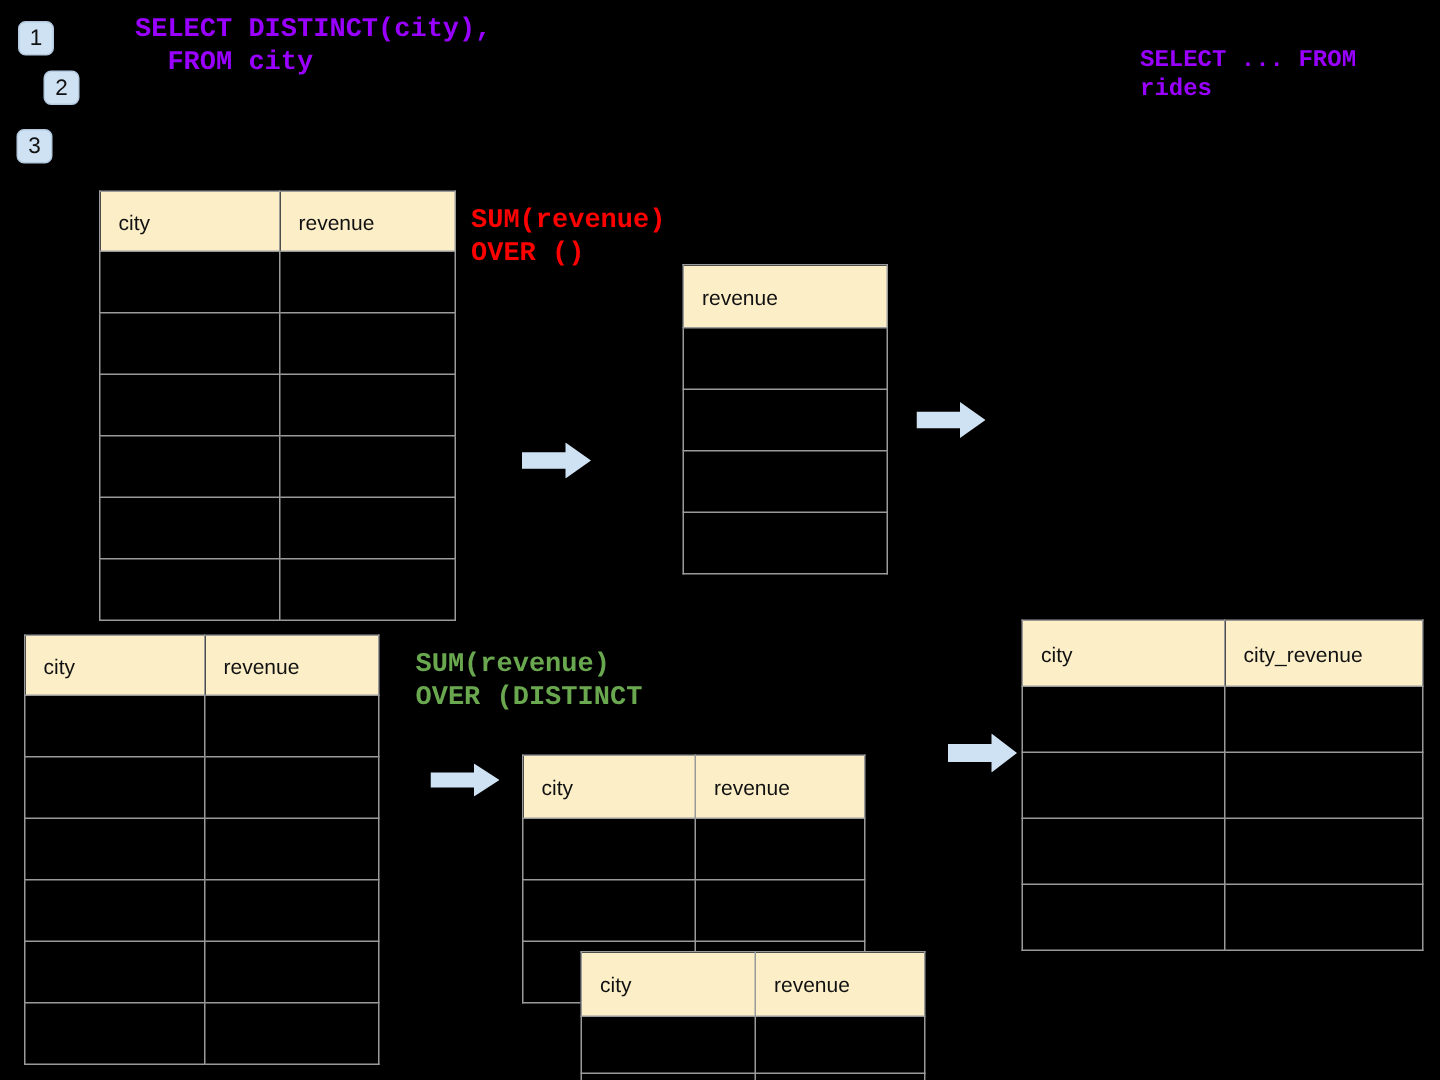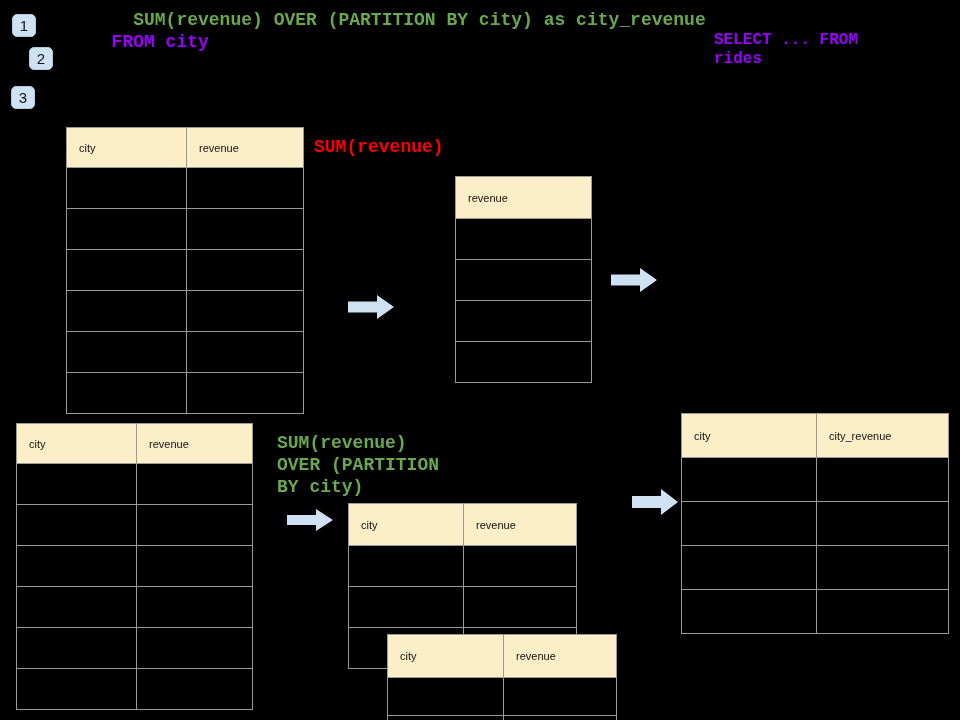--- a/index.html
+++ b/index.html
@@ -16,21 +16,21 @@
         font-size:18px;line-height:22px;white-space:pre;}
   .code .ln{display:block;white-space:pre;}
   .c-purple{color:#9900ff;}
   .c-red{color:#ff0000;}
   .c-green{color:#6aa84f;}
   .side-note{font-size:16px;line-height:19px;}
 
   
   .tbl{position:absolute;border-collapse:collapse;table-layout:fixed;background:#000;}
   .tbl th{background:#fcefc8;border:1px solid #9a9a9a;text-align:left;padding:0 0 0 12px;
-          font-family:"Liberation Sans",sans-serif;font-size:11px;font-weight:400;color:#111;
+          font-family:"Liberation Sans",sans-serif;font-size:14px;font-weight:400;color:#111;
           overflow:hidden;}
   .tbl td{border:1px solid #9a9a9a;padding:0;}
   .t1 th{height:39px}.t1 td{height:40px}
   .t2 th{height:41px}.t2 td{height:40px}
   .t3 th{height:39px}.t3 td{height:40px}
   .t4 th{height:41px}.t4 td{height:40px}
   .t5 th{height:42px}.t5 td{height:37px}
   .t6 th{height:43px}.t6 td{height:43px}
   .z1{z-index:1}.z2{z-index:2}
 
@@ -38,27 +38,27 @@
 </style>
 </head>
 <body>
 
 <div class="stage">
 
   <div class="badge" style="left:12px;top:14px">1</div>
   <div class="badge" style="left:29px;top:47px">2</div>
   <div class="badge" style="left:11px;top:86px">3</div>
 
-  <pre class="code" style="left:90px;top:9px"><span class="ln c-green">    SUM(revenue) OVER (PARTITION BY city) as city_revenue</span><span class="ln c-purple">  FROM city</span></pre>
-
-  <pre class="code side-note" style="left:714px;top:31px"><span class="ln c-purple">SELECT ... FROM</span><span class="ln c-purple">rides</span></pre>
-
-  <pre class="code" style="left:314px;top:136px"><span class="ln c-red">SUM(revenue)</span></pre>
-
-  <pre class="code" style="left:277px;top:432px"><span class="ln c-green">SUM(revenue)</span><span class="ln c-green">OVER (PARTITION</span><span class="ln c-green">BY city)</span></pre>
+  <pre class="code" style="left:90px;top:9px"><span class="ln c-purple">SELECT DISTINCT(city),</span><span class="ln c-purple">  FROM city</span></pre>
+
+  <pre class="code side-note" style="left:760px;top:31px"><span class="ln c-purple">SELECT ... FROM</span><span class="ln c-purple">rides</span></pre>
+
+  <pre class="code" style="left:314px;top:136px"><span class="ln c-red">SUM(revenue)</span><span class="ln c-red">OVER ()</span></pre>
+
+  <pre class="code" style="left:277px;top:432px"><span class="ln c-green">SUM(revenue)</span><span class="ln c-green">OVER (DISTINCT</span></pre>
 
   <table class="tbl t1" style="left:66px;top:127px;width:238px">
     <colgroup>
         <col style="width:120px">
         <col>
       </colgroup>
     <thead>
         <tr>
       <th>city</th>
       <th>revenue</th>

